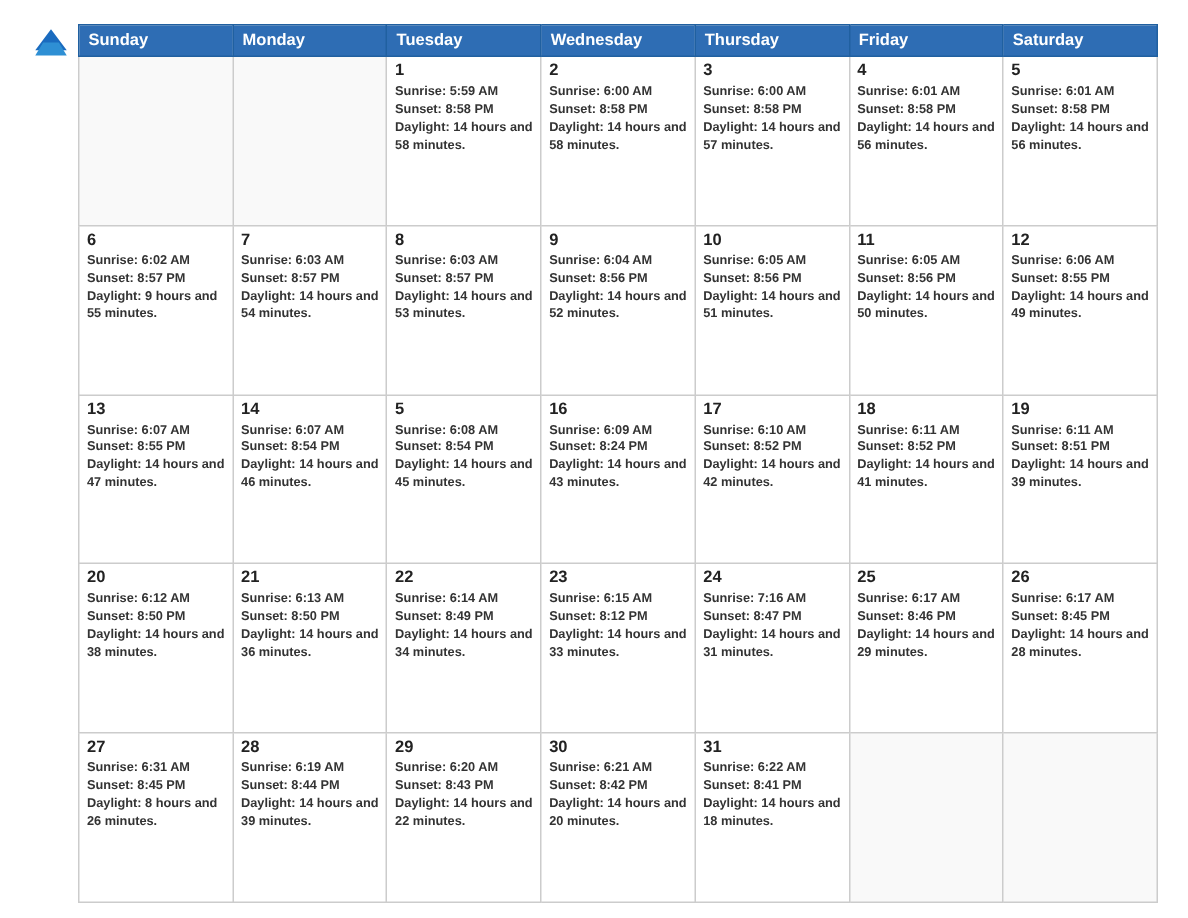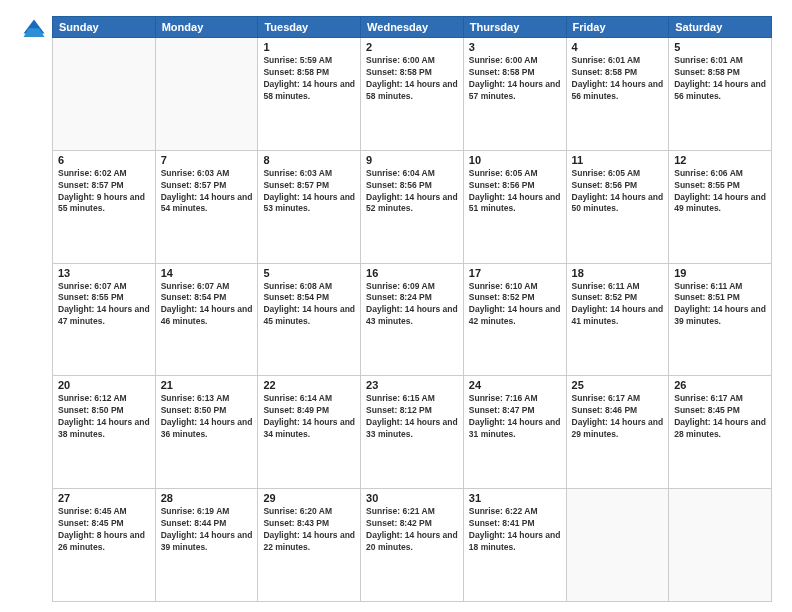--- a/index.html
+++ b/index.html
@@ -244,21 +244,21 @@
             <div class="day-info"><span>Sunrise: 6:17 AM</span><br><span>Sunset: 8:46 PM</span><br><span>Daylight: 14 hours and 29 minutes.</span></div>
           </td>
           <td>
             <span class="day-number">26</span>
             <div class="day-info"><span>Sunrise: 6:17 AM</span><br><span>Sunset: 8:45 PM</span><br><span>Daylight: 14 hours and 28 minutes.</span></div>
           </td>
         </tr>
         <tr>
           <td>
             <span class="day-number">27</span>
-            <div class="day-info"><span>Sunrise: 6:45 AM</span><br><span>Sunset: 8:45 PM</span><br><span>Daylight: 8 hours and 26 minutes.</span></div>
+            <div class="day-info"><span>Sunrise: 6:31 AM</span><br><span>Sunset: 8:45 PM</span><br><span>Daylight: 8 hours and 26 minutes.</span></div>
           </td>
           <td>
             <span class="day-number">28</span>
             <div class="day-info"><span>Sunrise: 6:19 AM</span><br><span>Sunset: 8:44 PM</span><br><span>Daylight: 14 hours and 39 minutes.</span></div>
           </td>
           <td>
             <span class="day-number">29</span>
             <div class="day-info"><span>Sunrise: 6:20 AM</span><br><span>Sunset: 8:43 PM</span><br><span>Daylight: 14 hours and 22 minutes.</span></div>
           </td>
           <td>

